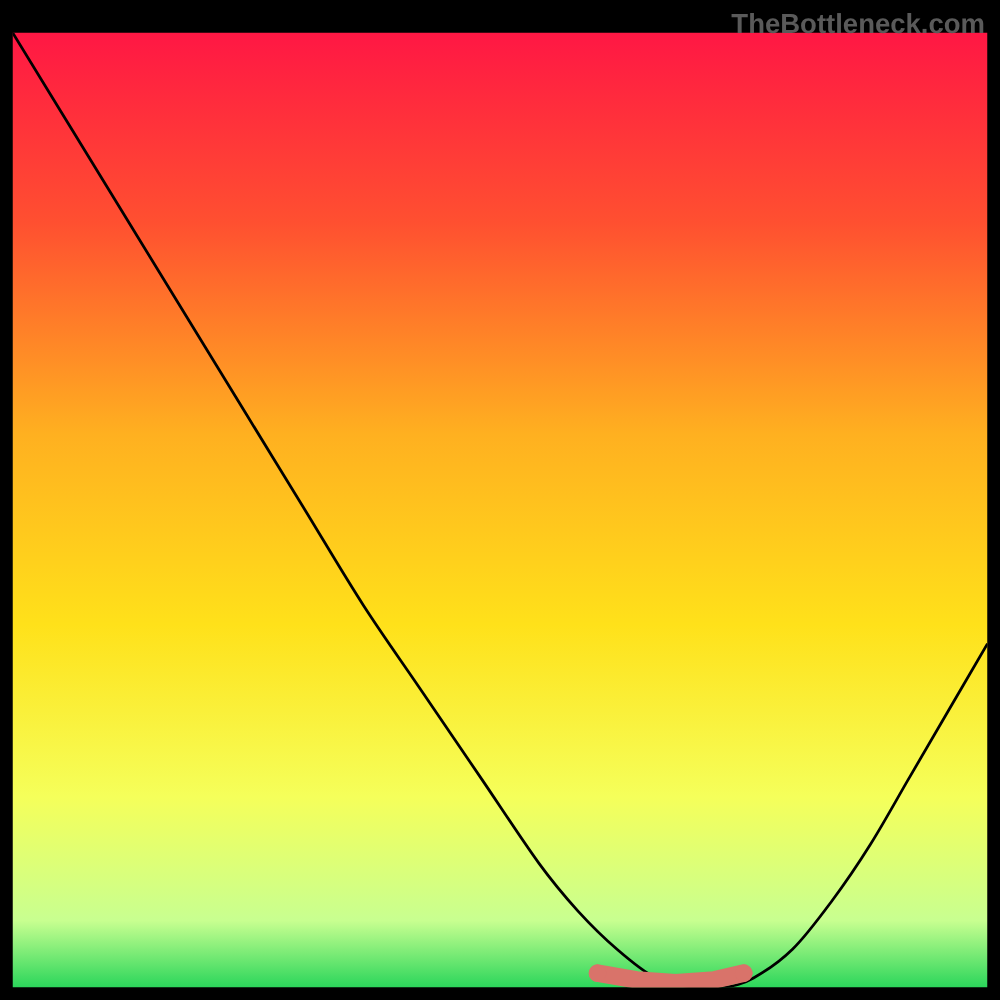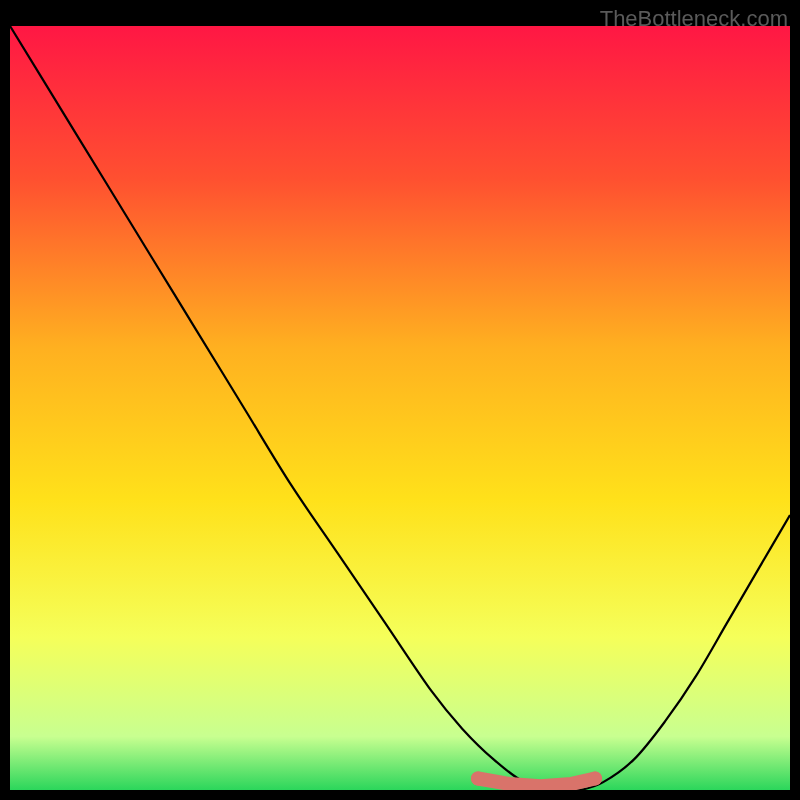--- a/index.html
+++ b/index.html
@@ -10,21 +10,21 @@
     background: #000;
     position: relative;
     font-family: Arial, sans-serif;
   }
   .watermark {
     position: absolute;
     top: 6px;
     right: 12px;
     color: #5a5a5a;
     font-size: 22px;
-    font-weight: 400;
+    font-weight: 700;
     z-index: 10;
   }
   .plot-outer {
     position: absolute;
     left: 10px;
     top: 26px;
     width: 780px;
     height: 764px;
     background: #000;
   }

